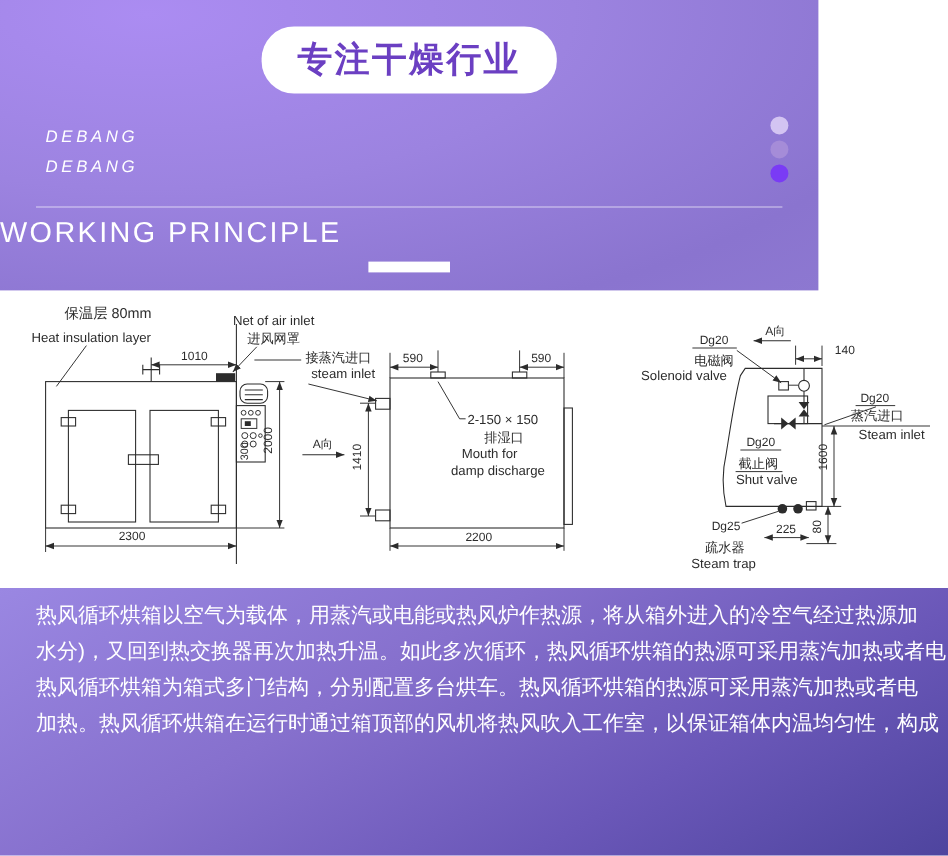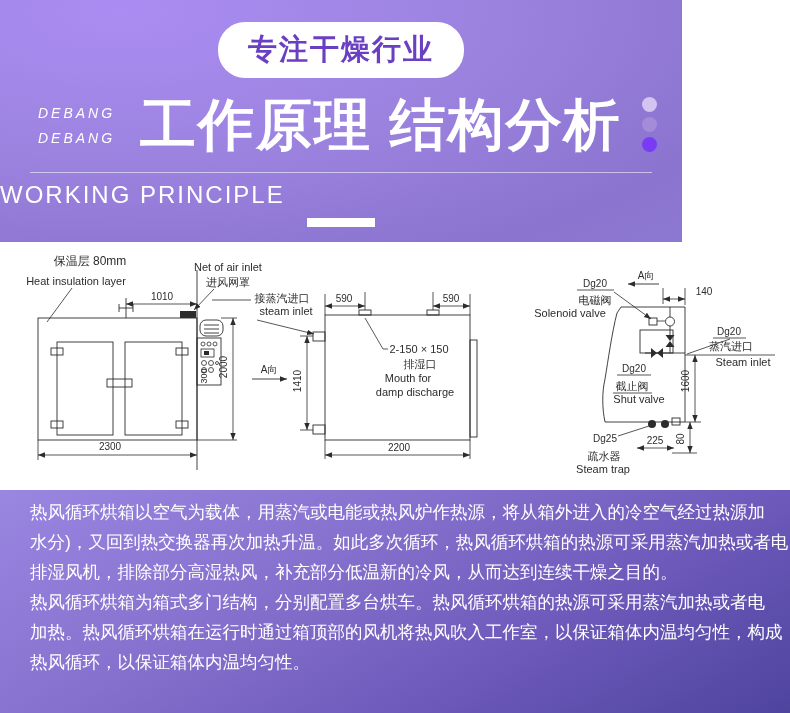--- a/index.html
+++ b/index.html
@@ -44,21 +44,20 @@
 <div class="page">
 
   <header class="hero">
     <div class="badge">
       <span>专注干燥行业</span>
     </div>
     <div class="brand">
       <div>DEBANG</div>
       <div>DEBANG</div>
     </div>
-    <h1 class="title">工作原理 结构分析</h1>
     <div class="dots">
       <span class="dot d1"></span>
       <span class="dot d2"></span>
       <span class="dot d3"></span>
     </div>
     <div class="divider"></div>
     <div class="subtitle">WORKING PRINCIPLE</div>
     <div class="subbar"></div>
   </header>
 
@@ -284,19 +283,17 @@
           <line class="thin" x1="690" y1="180" x2="690" y2="211" marker-start="url(#mS)" marker-end="url(#mE)"></line>
           <text class="s10 tc" x="684" y="197" transform="rotate(-90 684 197)">80</text>
         </g>
       </g>
     </svg>
   </section>
 
   <section class="desc">
     <div>热风循环烘箱以空气为载体，用蒸汽或电能或热风炉作热源，将从箱外进入的冷空气经过热源加</div>
     <div>水分)，又回到热交换器再次加热升温。如此多次循环，热风循环烘箱的热源可采用蒸汽加热或者电</div>
-    <div>排湿风机，排除部分高湿热风，补充部分低温新的冷风，从而达到连续干燥之目的。</div>
     <div>热风循环烘箱为箱式多门结构，分别配置多台烘车。热风循环烘箱的热源可采用蒸汽加热或者电</div>
     <div>加热。热风循环烘箱在运行时通过箱顶部的风机将热风吹入工作室，以保证箱体内温均匀性，构成</div>
-    <div>热风循环，以保证箱体内温均匀性。</div>
   </section>
 
 </div>
 
 </body></html>

